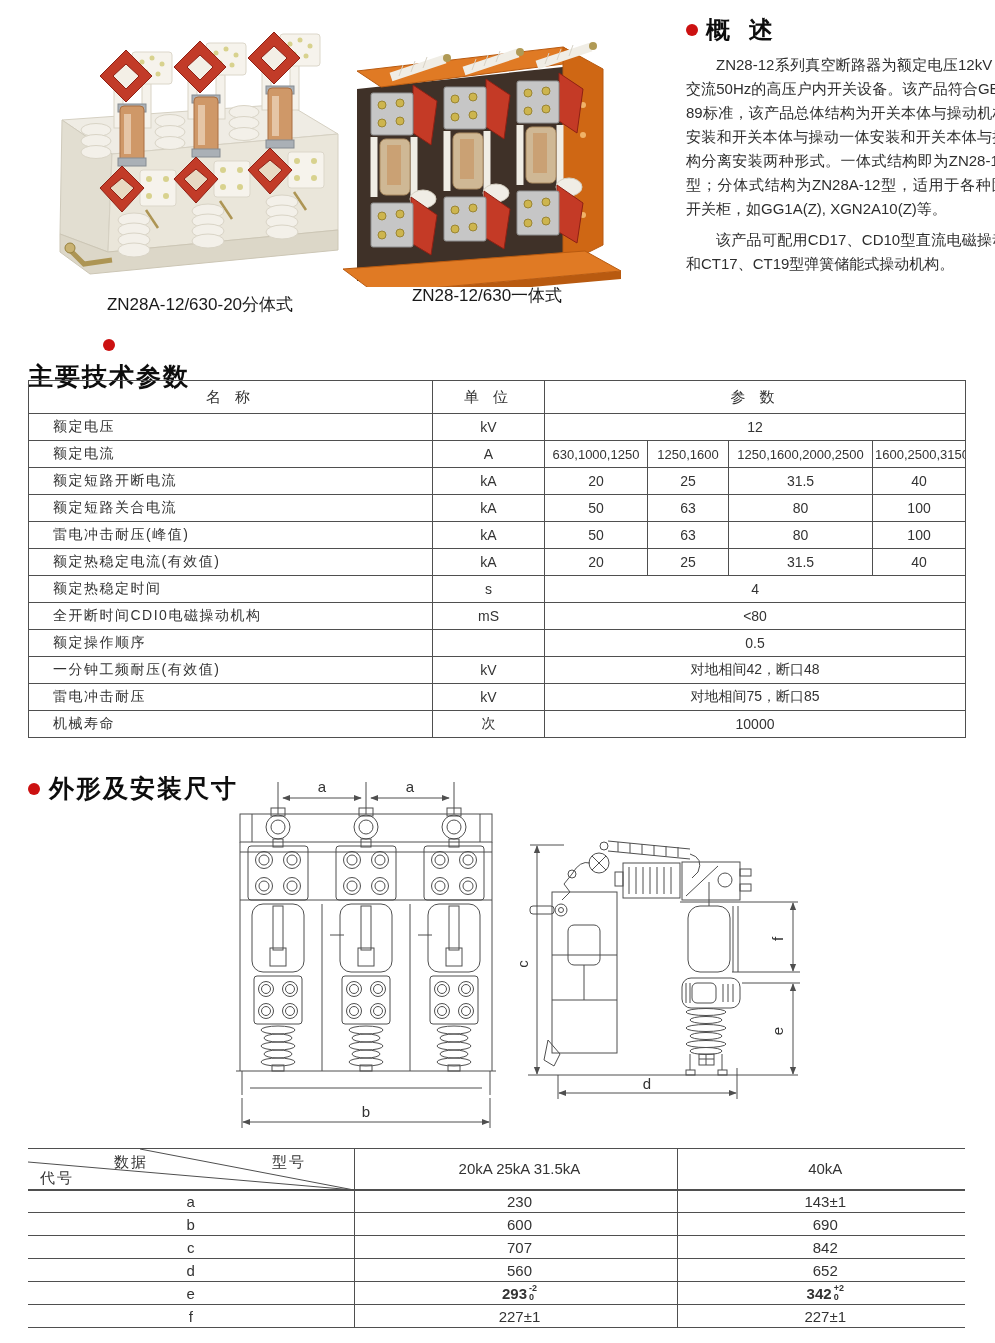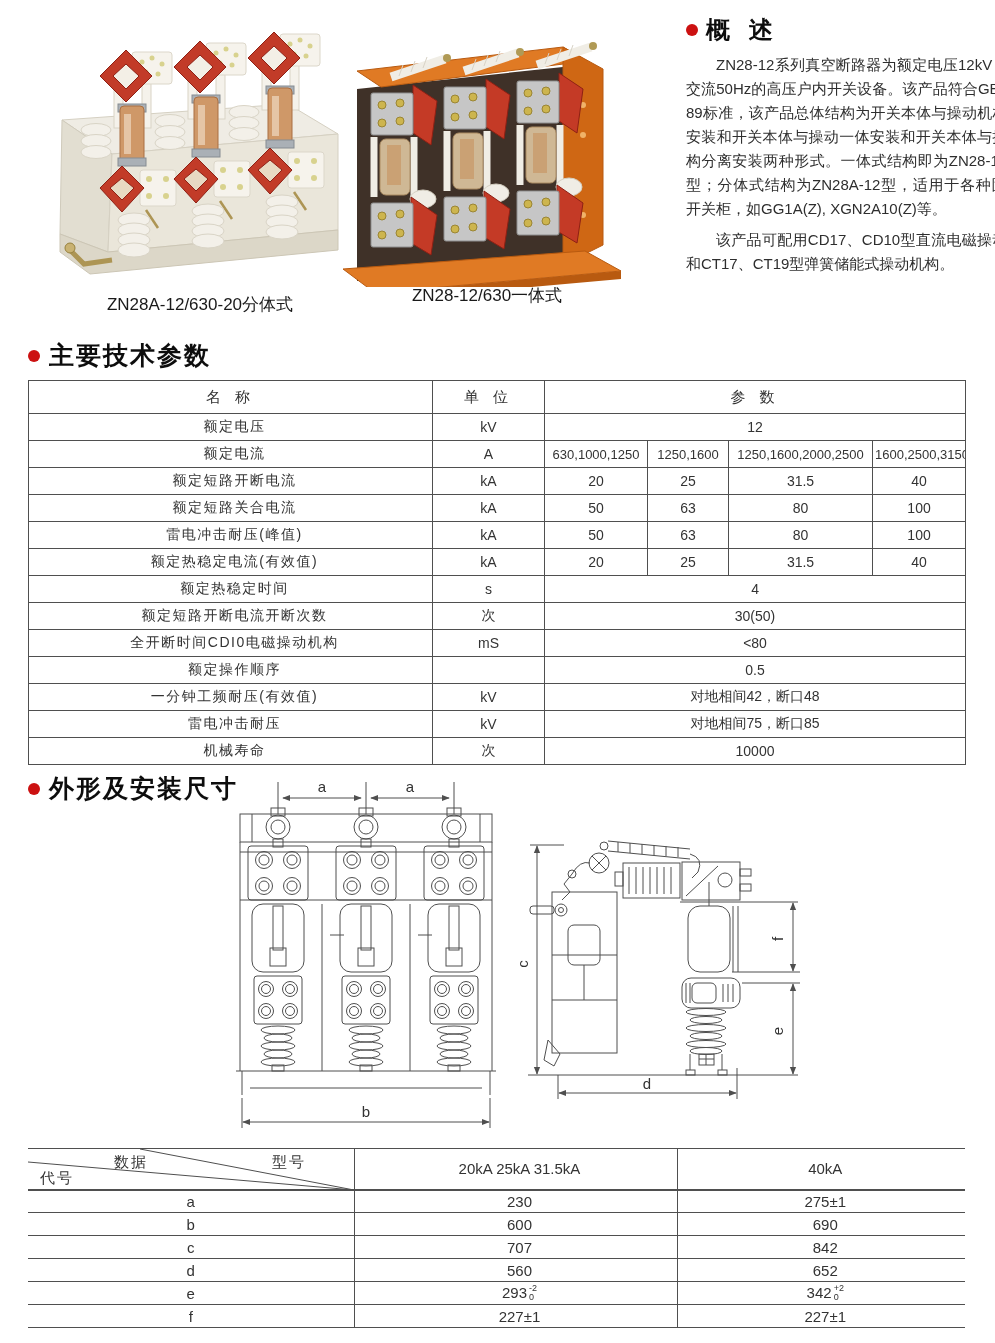--- a/index.html
+++ b/index.html
@@ -23,21 +23,21 @@
 
 
 .caption { position:absolute; font-size:17px; font-weight:normal; color:#1a1a1a; text-align:center; }
 
 
 #params-table { position:absolute; left:28px; top:380px; width:937px; border-collapse:collapse;
                 table-layout:fixed; font-size:14px; color:#333; }
 #params-table td { border:1px solid #4f4f4f; text-align:center; height:27px; padding:0 2px;
                    overflow:hidden; white-space:nowrap; }
 #params-table tr.hd td { height:33px; font-size:15px; letter-spacing:5px; }
-#params-table td.nm { text-align:center; padding-left:10px; letter-spacing:1.5px; }
+#params-table td.nm { text-align:left; padding-left:24px; letter-spacing:1.5px; }
 #params-table td.sv { font-size:13px; letter-spacing:0; }
 
 
 #front-view { position:absolute; left:236px; top:778px; }
 #side-view  { position:absolute; left:520px; top:822px; }
 svg text.dim { font-size:15px; fill:#333; font-family:"Liberation Sans", sans-serif; }
 
 
 #dims-table { position:absolute; left:28px; top:1148px; width:937px; border-collapse:collapse;
               table-layout:fixed; font-size:15px; color:#333; }
@@ -46,21 +46,21 @@
 #dims-table td.vline { border-left:1px solid #4f4f4f;padding-left:8px; }
 #dims-table tr.hd td { height:41px; border-bottom:2px solid #4f4f4f; }
 .corner { position:relative; }
 .corner svg { position:absolute; left:0; top:0; }
 .corner .lbl { position:absolute; font-size:15px; color:#333; letter-spacing:2px; }
 .lbl-data  { left:86px;  top:4px; }
 .lbl-model { left:244px; top:4px; }
 .lbl-code  { left:12px;  top:20px; }
 
 
-.tolwrap { display:inline-flex; align-items:flex-start; justify-content:center; }
+.tolwrap { display:inline-flex; align-items:center; justify-content:center;font-weight:bold; }
 .tol { display:inline-flex; flex-direction:column; font-size:9px; line-height:9px;
        margin-left:2px; text-align:left; }
 </style>
 </head>
 <body>
 
 <svg id="product-left" class="abs" style="left:50px; top:12px;" width="300" height="282" viewBox="0 0 300 282">
 
   <polygon points="12,108 238,92 288,122 62,142" fill="#efece4" stroke="#d5d0c2"></polygon>
   <polygon points="12,108 62,142 58,240 10,222" fill="#e2ded1" stroke="#d0cbbc"></polygon>
@@ -259,21 +259,21 @@
 
 <div id="overview">
   <div class="ov-head">
     <span class="dot"></span>
     <span class="ov-title">概 述</span>
   </div>
   <p>ZN28-12系列真空断路器为额定电压12kV，三相交流50Hz的高压户内开关设备。该产品符合GB1984-89标准，该产品总体结构为开关本体与操动机构一体安装和开关本体与操动一体安装和开关本体与操动机构分离安装两种形式。一体式结构即为ZN28-12基本型；分体式结构为ZN28A-12型，适用于各种固定式开关柜，如GG1A(Z), XGN2A10(Z)等。</p>
   <p>该产品可配用CD17、CD10型直流电磁操动机构和CT17、CT19型弹簧储能式操动机构。</p>
 </div>
 
-<div class="sec-heading" style="left:28px; top:339px;">
+<div class="sec-heading" style="left:28px; top:339px;flex-direction:column;">
   <span class="dot"></span>
   <span class="sec-title">主要技术参数</span>
 </div>
 
 <table id="params-table">
   <colgroup>
       <col style="width:404px">
       <col style="width:112px">
       <col style="width:103px">
       <col style="width:81px">
@@ -328,25 +328,20 @@
     <td>kA</td>
     <td>20</td>
     <td>25</td>
     <td>31.5</td>
     <td>40</td>
   </tr>
   <tr>
     <td class="nm">额定热稳定时间</td>
     <td>s</td>
     <td colspan="4">4</td>
-  </tr>
-  <tr>
-    <td class="nm">额定短路开断电流开断次数</td>
-    <td>次</td>
-    <td colspan="4">30(50)</td>
   </tr>
   <tr>
     <td class="nm">全开断时间CDI0电磁操动机构</td>
     <td>mS</td>
     <td colspan="4">&lt;80</td>
   </tr>
   <tr>
     <td class="nm">额定操作顺序</td>
     <td></td>
     <td colspan="4">0.5</td>
@@ -634,21 +629,21 @@
       <span class="lbl lbl-data">数据</span>
       <span class="lbl lbl-model">型号</span>
       <span class="lbl lbl-code">代号</span>
     </td>
     <td class="vline">20kA 25kA 31.5kA</td>
     <td class="vline">40kA</td>
   </tr>
   <tr>
     <td>a</td>
     <td class="vline">230</td>
-    <td class="vline">275±1</td>
+    <td class="vline">143±1</td>
   </tr>
   <tr>
     <td>b</td>
     <td class="vline">600</td>
     <td class="vline">690</td>
   </tr>
   <tr>
     <td>c</td>
     <td class="vline">707</td>
     <td class="vline">842</td>

